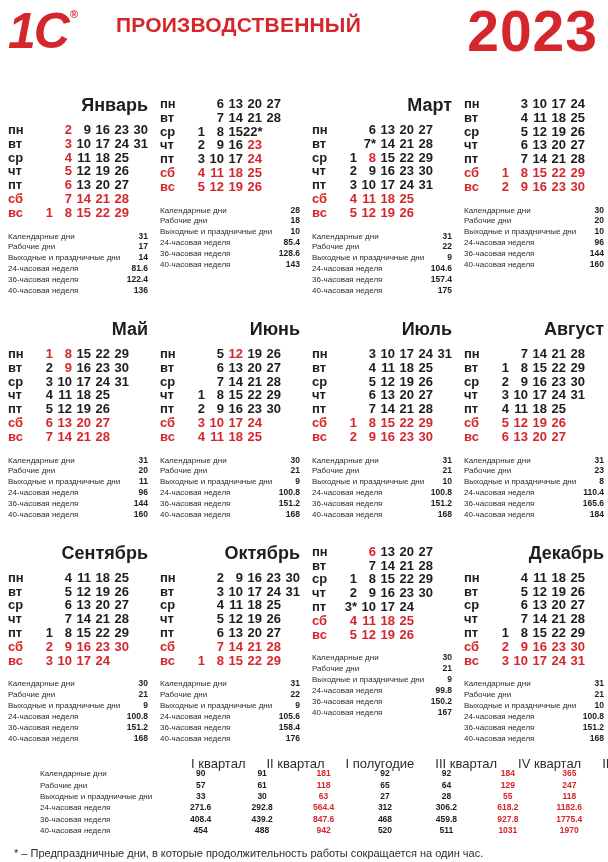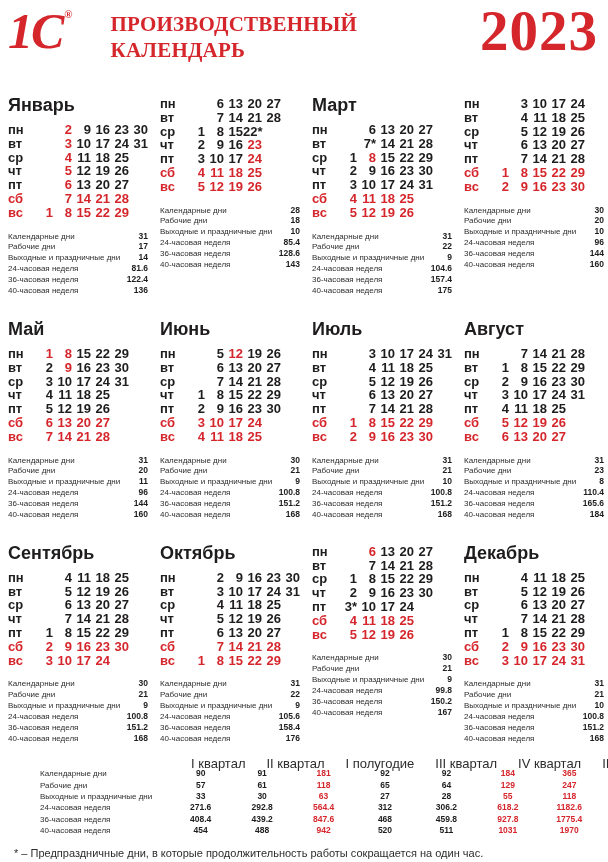--- a/index.html
+++ b/index.html
@@ -3,30 +3,30 @@
 <meta charset="utf-8">
 <style>
   * { margin:0; padding:0; box-sizing:border-box; }
   :root { --red:#d5262c; --ink:#1e1c1c; --gray:#2e2c2c; }
   html,body { background:#fff; }
   body {
     width:608px; height:862px; position:relative; overflow:hidden;
     font-family:"Liberation Sans", sans-serif; color:var(--ink);
   }
   
-  .header { display:flex; align-items:flex-start; padding:6px 10px 0 8px; height:62px;font-family:Liberation Serif, serif; }
+  .header { display:flex; align-items:flex-start; padding:6px 10px 0 8px; height:62px; }
   .logo { position:relative; font-weight:bold; color:var(--red); line-height:1; }
   .logo-text { font-size:50px; letter-spacing:-2px; font-style:italic; }
   .logo-r { font-size:11px; position:relative; top:-30px; left:2px; }
   .title { margin-left:40px; margin-top:6px; font-size:21px; font-weight:bold; color:var(--red); line-height:1.22; letter-spacing:.2px; }
   .year { margin-left:auto; font-size:57px; font-weight:bold; color:var(--red); line-height:.88; letter-spacing:1px; }
   
   .months { display:grid; grid-template-columns:repeat(4,1fr); column-gap:12px; row-gap:24px; padding:34px 8px 0 8px; }
   .month { width:100%; }
-  .month-title { text-align:left; font-size:18px; font-weight:bold; margin-bottom:8px; line-height:18px; }
+  .month-title { text-align:right; font-size:18px; font-weight:bold; margin-bottom:8px; line-height:18px; }
   .wrow { display:flex; height:13.8px; align-items:baseline; }
   .wlabel { width:26px; font-size:13px; font-weight:bold; flex:none; }
   .cell { width:19px; flex:none; text-align:right; font-size:13px; font-weight:bold; white-space:nowrap; overflow:visible; }
   .red { color:var(--red); }
   .stats { margin-top:12px; }
   .stat-row { display:flex; justify-content:space-between; align-items:baseline; height:10.9px; }
   .stat-label { font-size:8px; color:var(--gray); white-space:nowrap; }
   .stat-val { font-size:8.5px; font-weight:bold; white-space:nowrap; }
   
   .summary { margin-top:12px; padding:0 8px 0 40px; }
@@ -40,21 +40,20 @@
 </style>
 </head>
 <body>
 
 <div class="header">
   <div class="logo">
     <span class="logo-text">1С</span><span class="logo-r">®</span>
   </div>
   <div class="title">
     <div>ПРОИЗВОДСТВЕННЫЙ</div>
-    <div>КАЛЕНДАРЬ</div>
   </div>
   <div class="year">2023</div>
 </div>
 
 <div class="months">
     <div class="month">
       <div class="month-title">Январь</div>
       <div class="wrow">
         <span class="wlabel">пн</span>
         <span class="cell"></span>

